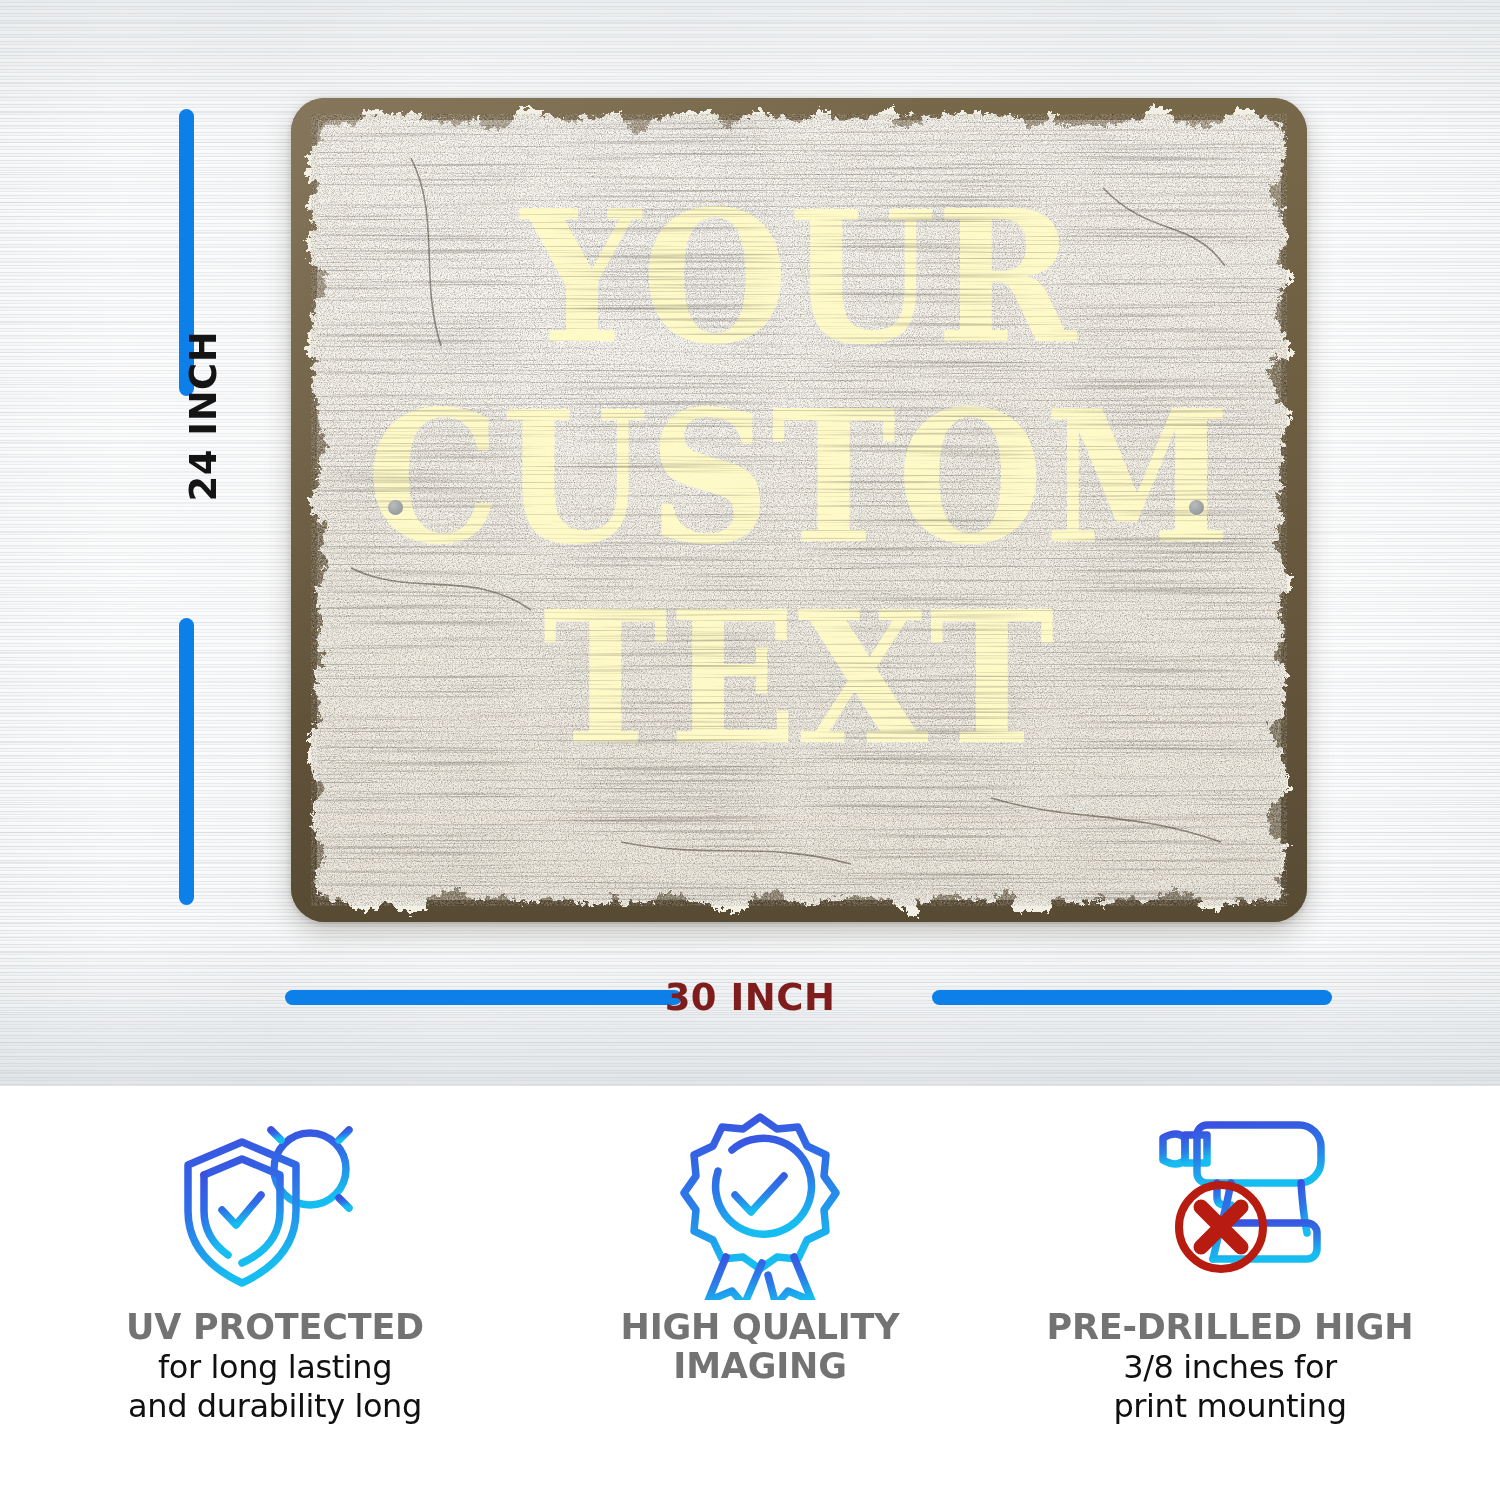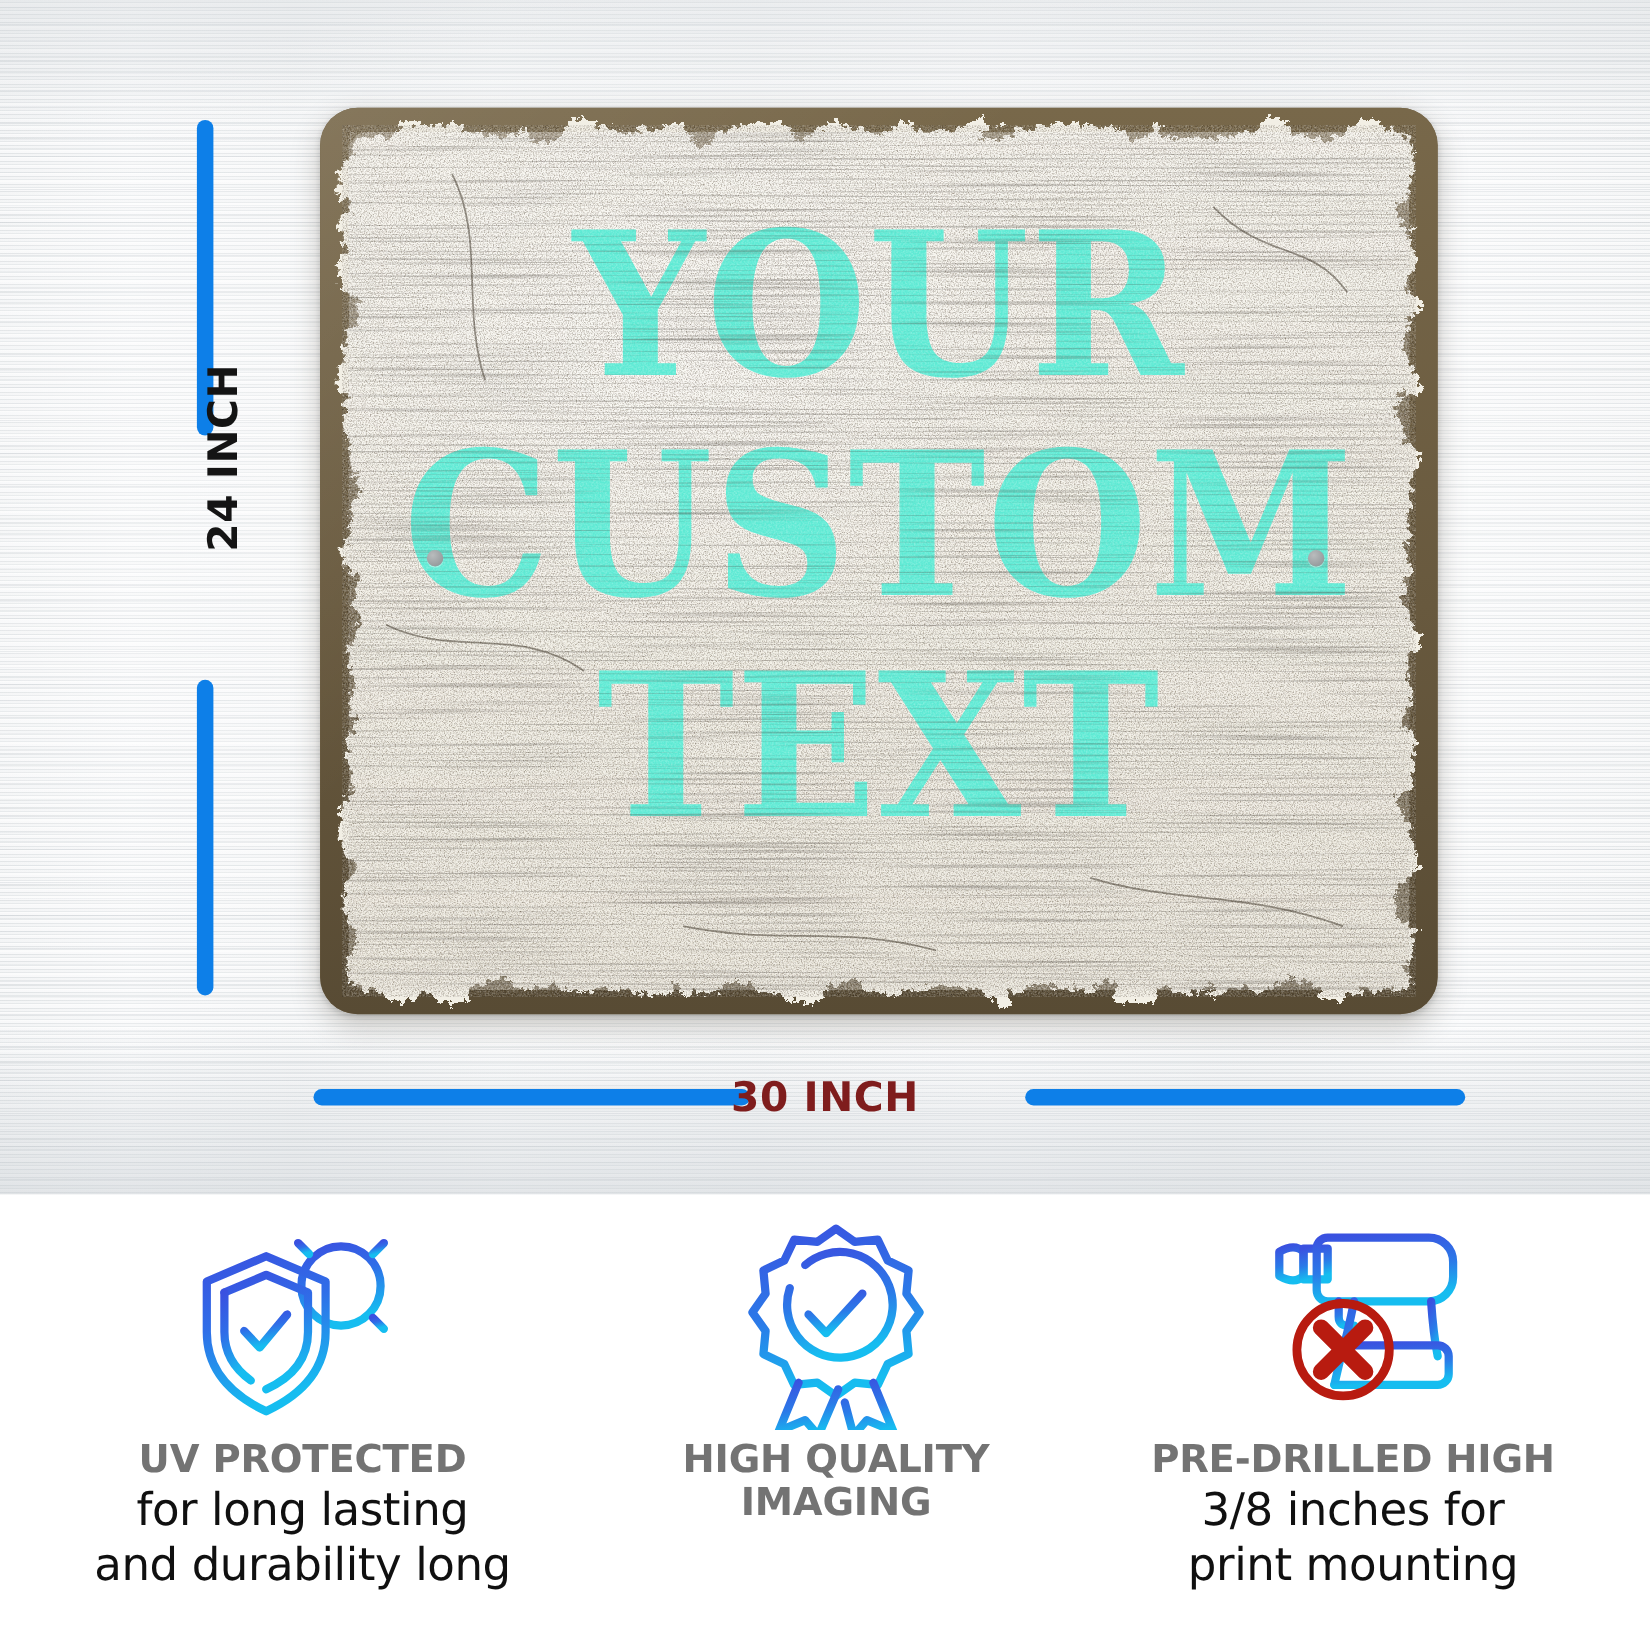--- a/index.html
+++ b/index.html
@@ -144,21 +144,21 @@
     inset: 0;
     opacity: 0.85;
   }
 
   
   #sign-text {
     position: absolute;
     left: 0; right: 0;
     top: 96px;
     text-align: center;
-    color: #5eead4;
+    color: #fef9c3;
     font-family: "DejaVu Serif", "Liberation Serif", serif;
     font-weight: 700;
     letter-spacing: 1px;
     line-height: 0.99;
     -webkit-font-smoothing: antialiased;
   }
   #sign-text .ln {
     display: block;
     white-space: nowrap;
     text-shadow: 0 1px 0 rgba(255,255,255,0.22);
@@ -241,21 +241,21 @@
     font-weight: 700;
     font-size: 35px;
     line-height: 1.12;
     color: #737373;
     letter-spacing: -0.2px;
     margin-top: 6px;
   }
   .feat .sub {
     font-family: "DejaVu Sans", "Liberation Sans", sans-serif;
     font-weight: 400;
-    font-size: 41px;
+    font-size: 32px;
     line-height: 1.16;
     color: #101010;
     letter-spacing: -0.4px;
     margin-top: 2px;
   }
   #feat-0 { left: 40px; }
   #feat-1 { left: 525px; }
   #feat-2 { left: 985px; width: 490px; }
 </style>
 </head>

